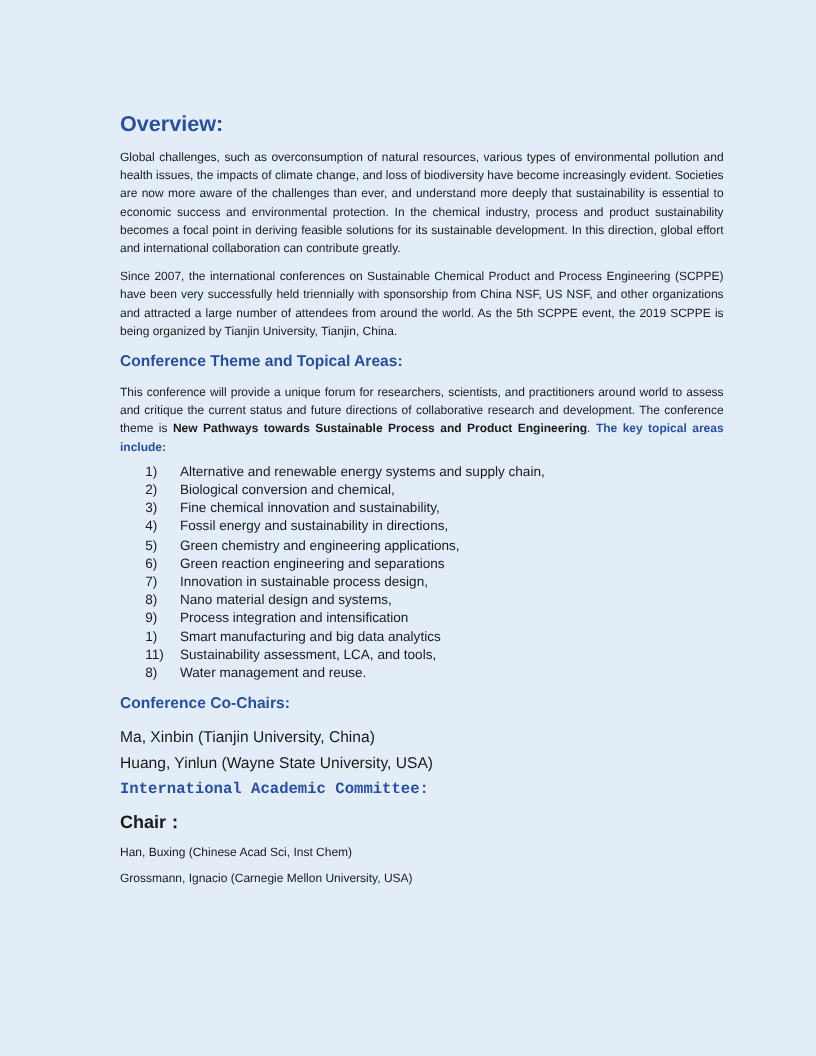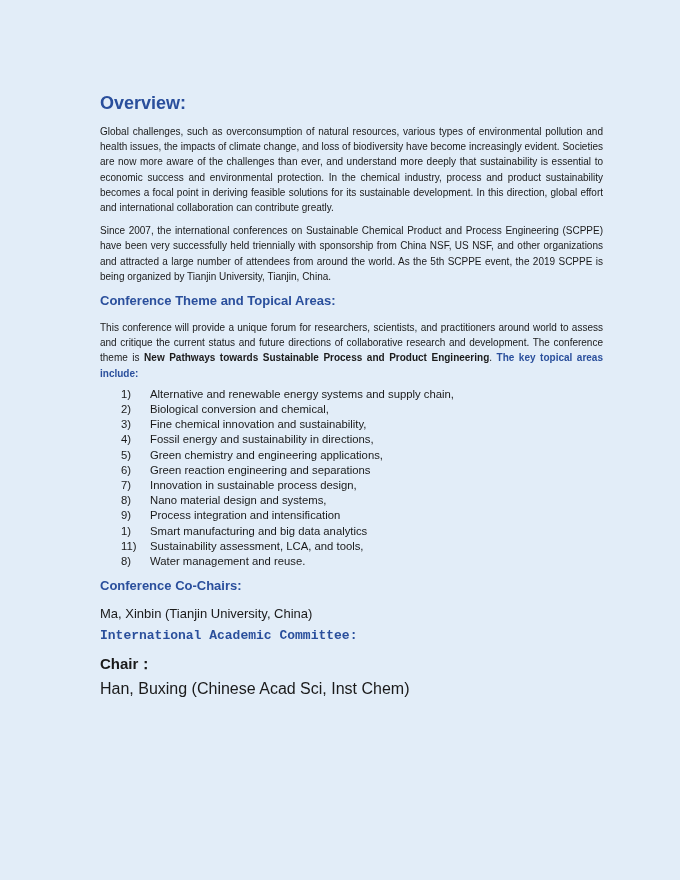--- a/index.html
+++ b/index.html
@@ -29,21 +29,21 @@
   ol.topics {
     list-style: none; margin: 0 0 6px 0; padding: 0 0 0 21px;
     font-size: 11.3px; line-height: 15.2px;
   }
   ol.topics li { display: flex; }
   ol.topics .num { width: 29px; flex: none; }
   .h-cochairs { margin-bottom: 6px; }
   .person { font-size: 13px; line-height: 22px; }
   .h-committee { margin-top: 0px; margin-bottom: 6px; font-family: Liberation Mono, monospace; }
   .chair-label { font-size: 15px; font-weight: bold; line-height: 22px; margin-bottom: 3px; }
-  .person2 { font-size: 16px; line-height: 22px; }
+  .person2 { font-size: 10px; line-height: 22px; }
 </style>
 </head>
 <body>
 
 <div class="page">
 
   <h2 class="h-overview">Overview:</h2>
   <p class="p-overview">Global challenges, such as overconsumption of natural resources, various types of environmental pollution and health issues, the impacts of climate change, and loss of biodiversity have become increasingly evident. Societies are now more aware of the challenges than ever, and understand more deeply that sustainability is essential to economic success and environmental protection. In the chemical industry, process and product sustainability becomes a focal point in deriving feasible solutions for its sustainable development.  In this direction, global effort and international collaboration can contribute greatly.</p>
   <p class="p-since">Since 2007, the international conferences on Sustainable Chemical Product and Process Engineering (SCPPE) have been very successfully held triennially with sponsorship from China NSF, US NSF, and other organizations and attracted a large number of attendees from around the world. As the 5th SCPPE event, the 2019 SCPPE is being organized by Tianjin University, Tianjin, China.</p>
 
@@ -96,18 +96,20 @@
         <span>Sustainability assessment, LCA, and tools,</span>
       </li>
     <li>
         <span class="num">8)</span>
         <span>Water management and reuse.</span>
       </li>
   </ol>
 
   <h2 class="h-sec h-cochairs">Conference Co-Chairs:</h2>
   <div class="person">Ma, Xinbin (Tianjin University, China)</div>
+  <div class="person">Huang, Yinlun (Wayne State University, USA)</div>
 
   <h2 class="h-sec h-committee">International Academic Committee:</h2>
   <div class="chair-label">Chair：</div>
   <div class="person2">Han, Buxing (Chinese Acad Sci, Inst Chem)</div>
+  <div class="person2">Grossmann, Ignacio (Carnegie Mellon University, USA)</div>
 
 </div>
 
 </body></html>

